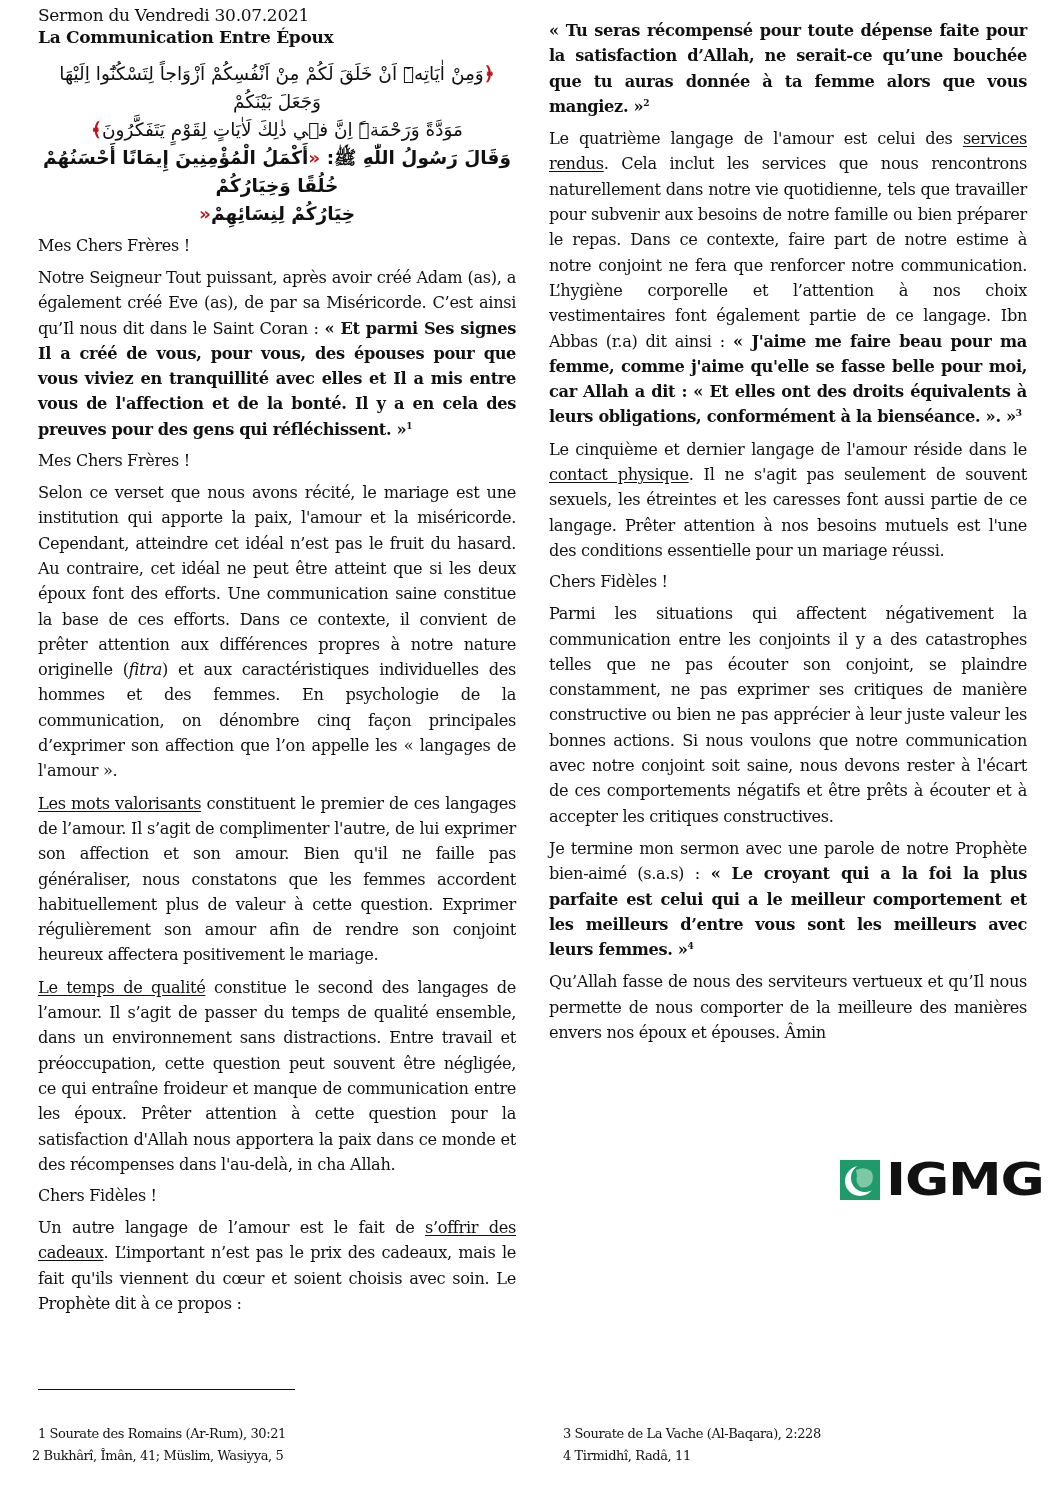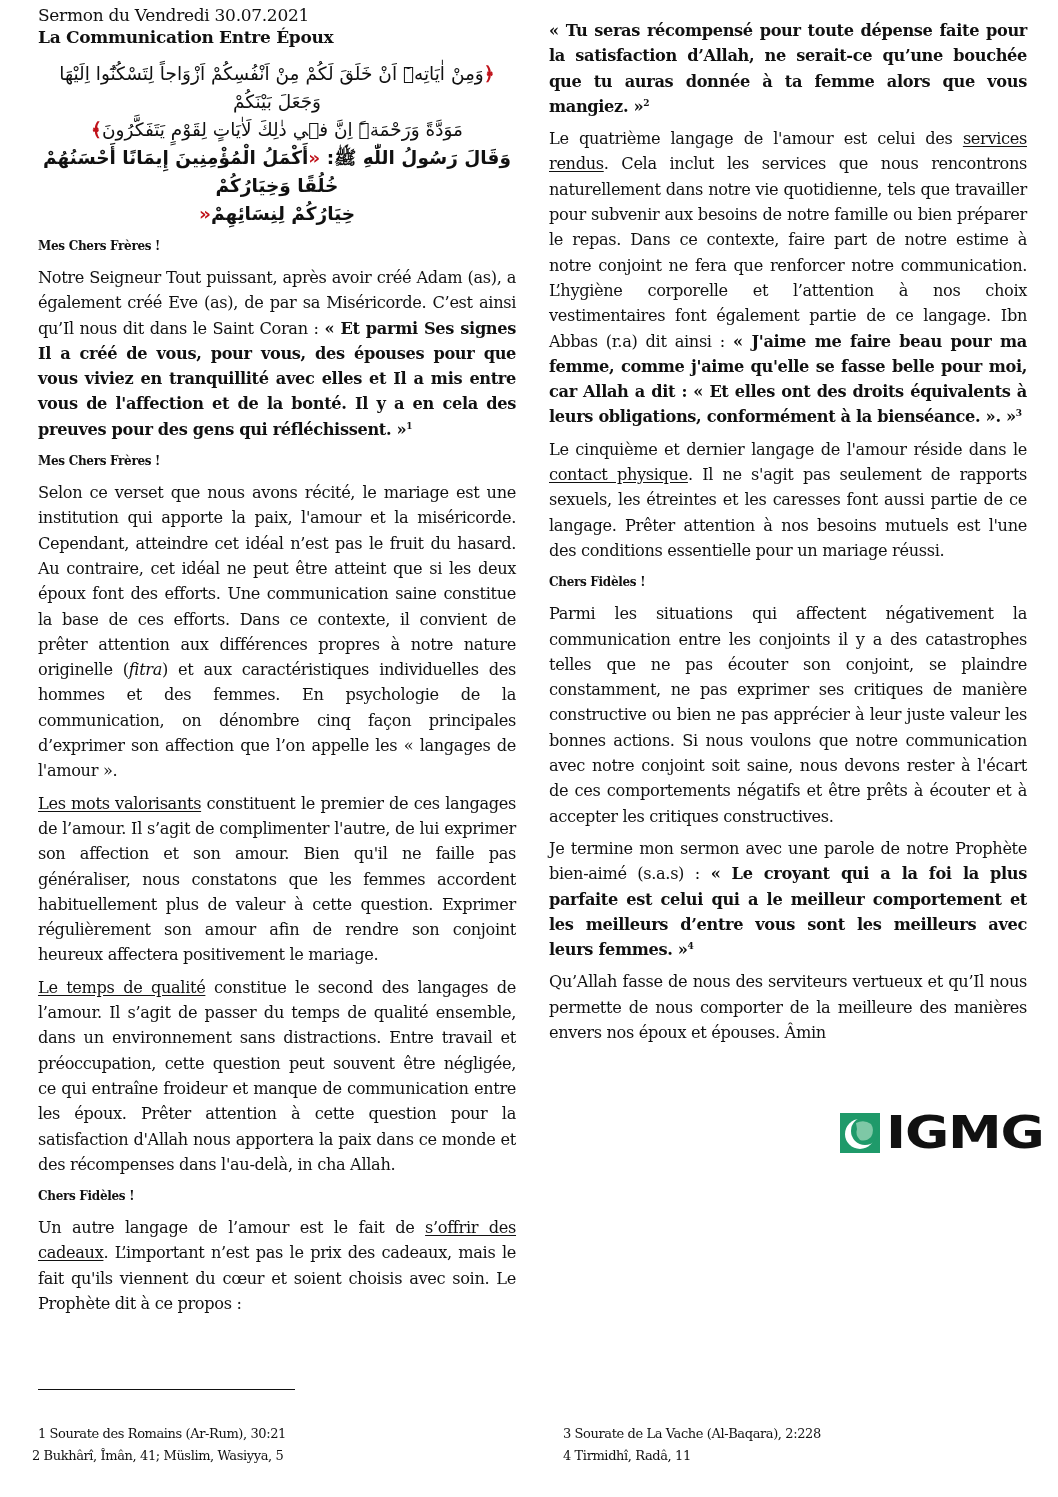--- a/index.html
+++ b/index.html
@@ -3,31 +3,31 @@
 <meta charset="utf-8">
 <style>
   html, body { margin:0; padding:0; background:#ffffff; }
   body { width:1058px; height:1497px; position:relative; overflow:hidden;
          font-family:"DejaVu Serif", "Liberation Serif", serif; color:#111; }
   .col { position:absolute; top:0; width:478px; }
   .col-left { left:38px; }
   .col-right { left:549px; }
   .p { font-size:16.2px; line-height:25.3px; text-align:justify; margin:0 0 7px 0; letter-spacing:-0.35px; }
   .b { font-weight:bold; }
-  .h { font-size:12px; font-weight:bold; margin:0 0 7px 0; line-height:24px; letter-spacing:-0.3px; }
+  .h { font-size:16px; font-weight:normal; margin:0 0 7px 0; line-height:24px; letter-spacing:-0.3px; }
   u { text-decoration:underline; text-underline-offset:2px; }
   sup { font-size:9px; vertical-align:super; line-height:0; }
   .date { font-size:17px; line-height:22px; margin-top:4px; letter-spacing:-0.3px; }
   .title { font-size:17px; font-weight:bold; line-height:22px; margin-bottom:4px; letter-spacing:-0.3px; }
   .arabic { direction:rtl; text-align:center; font-family:"DejaVu Sans", sans-serif; font-size:18.5px; line-height:28px; margin:0; }
   .arabic.bold { font-weight:bold; }
   .bracket { color:#c0121a; font-weight:bold; }
   .footline { position:absolute; left:38px; top:1389px; width:257px; height:0; border-top:1.4px solid #111; }
   .fn { position:absolute; font-size:13px; line-height:21px; letter-spacing:-0.4px; }
-  .logo { position:absolute; left:840px; top:1113px; width:188px; height:40px; display:flex; align-items:flex-end; }
+  .logo { position:absolute; left:840px; top:1160px; width:188px; height:40px; display:flex; align-items:flex-end; }
   .logo-mark { width:40px; height:40px; background:#1f9a6a; position:relative; overflow:hidden; }
   .logo-text { margin-left:6px; font-family:"DejaVu Sans", sans-serif; font-weight:bold; font-size:45px; line-height:40px; letter-spacing:-1px; color:#111; transform:scaleX(1.2); transform-origin:left center; }
 </style>
 </head>
 <body>
 
 <div class="col col-left">
   <div class="date" style="margin-top:4px;">Sermon du Vendredi 30.07.2021</div>
   <div class="title">La Communication Entre Époux</div>
 
@@ -52,21 +52,21 @@
 
   <div class="h">Chers Fidèles !</div>
   <p class="p"><span>Un autre langage de l’amour est le fait de </span><u>s’offrir des cadeaux</u><span>. L’important n’est pas le prix des cadeaux, mais le fait qu'ils viennent du cœur et soient choisis avec soin. Le Prophète dit à ce propos :</span></p>
 </div>
 
 <div class="col col-right" style="top:18px;">
   <p class="p b"><span>« Tu seras récompensé pour toute dépense faite pour la satisfaction d’Allah, ne serait-ce qu’une bouchée que tu auras donnée à ta femme alors que vous mangiez. »</span><sup>2</sup></p>
 
   <p class="p"><span>Le quatrième langage de l'amour est celui des </span><u>services rendus</u><span>. Cela inclut les services que nous rencontrons naturellement dans notre vie quotidienne, tels que travailler pour subvenir aux besoins de notre famille ou bien préparer le repas. Dans ce contexte, faire part de notre estime à notre conjoint ne fera que renforcer notre communication. L’hygiène corporelle et l’attention à nos choix vestimentaires font également partie de ce langage. Ibn Abbas (r.a) dit ainsi : </span><span class="b">« J'aime me faire beau pour ma femme, comme j'aime qu'elle se fasse belle pour moi, car Allah a dit : « Et elles ont des droits équivalents à leurs obligations, conformément à la bienséance. ». »</span><sup class="b">3</sup></p>
 
-  <p class="p"><span>Le cinquième et dernier langage de l'amour réside dans le </span><u>contact physique</u><span>. Il ne s'agit pas seulement de rapports sexuels, les étreintes et les caresses font aussi partie de ce langage. Prêter attention à nos besoins mutuels est l'une des conditions essentielle pour un mariage réussi.</span></p>
+  <p class="p"><span>Le cinquième et dernier langage de l'amour réside dans le </span><u>contact physique</u><span>. Il ne s'agit pas seulement de souvent sexuels, les étreintes et les caresses font aussi partie de ce langage. Prêter attention à nos besoins mutuels est l'une des conditions essentielle pour un mariage réussi.</span></p>
 
   <div class="h">Chers Fidèles !</div>
   <p class="p">Parmi les situations qui affectent négativement la communication entre les conjoints il y a des catastrophes telles que ne pas écouter son conjoint, se plaindre constamment, ne pas exprimer ses critiques de manière constructive ou bien ne pas apprécier à leur juste valeur les bonnes actions. Si nous voulons que notre communication avec notre conjoint soit saine, nous devons rester à l'écart de ces comportements négatifs et être prêts à écouter et à accepter les critiques constructives.</p>
 
   <p class="p"><span>Je termine mon sermon avec une parole de notre Prophète bien-aimé (s.a.s) : </span><span class="b">« Le croyant qui a la foi la plus parfaite est celui qui a le meilleur comportement et les meilleurs d’entre vous sont les meilleurs avec leurs femmes. »</span><sup class="b">4</sup></p>
 
   <p class="p">Qu’Allah fasse de nous des serviteurs vertueux et qu’Il nous permette de nous comporter de la meilleure des manières envers nos époux et épouses. Âmin</p>
 </div>
 
 <div class="logo">

